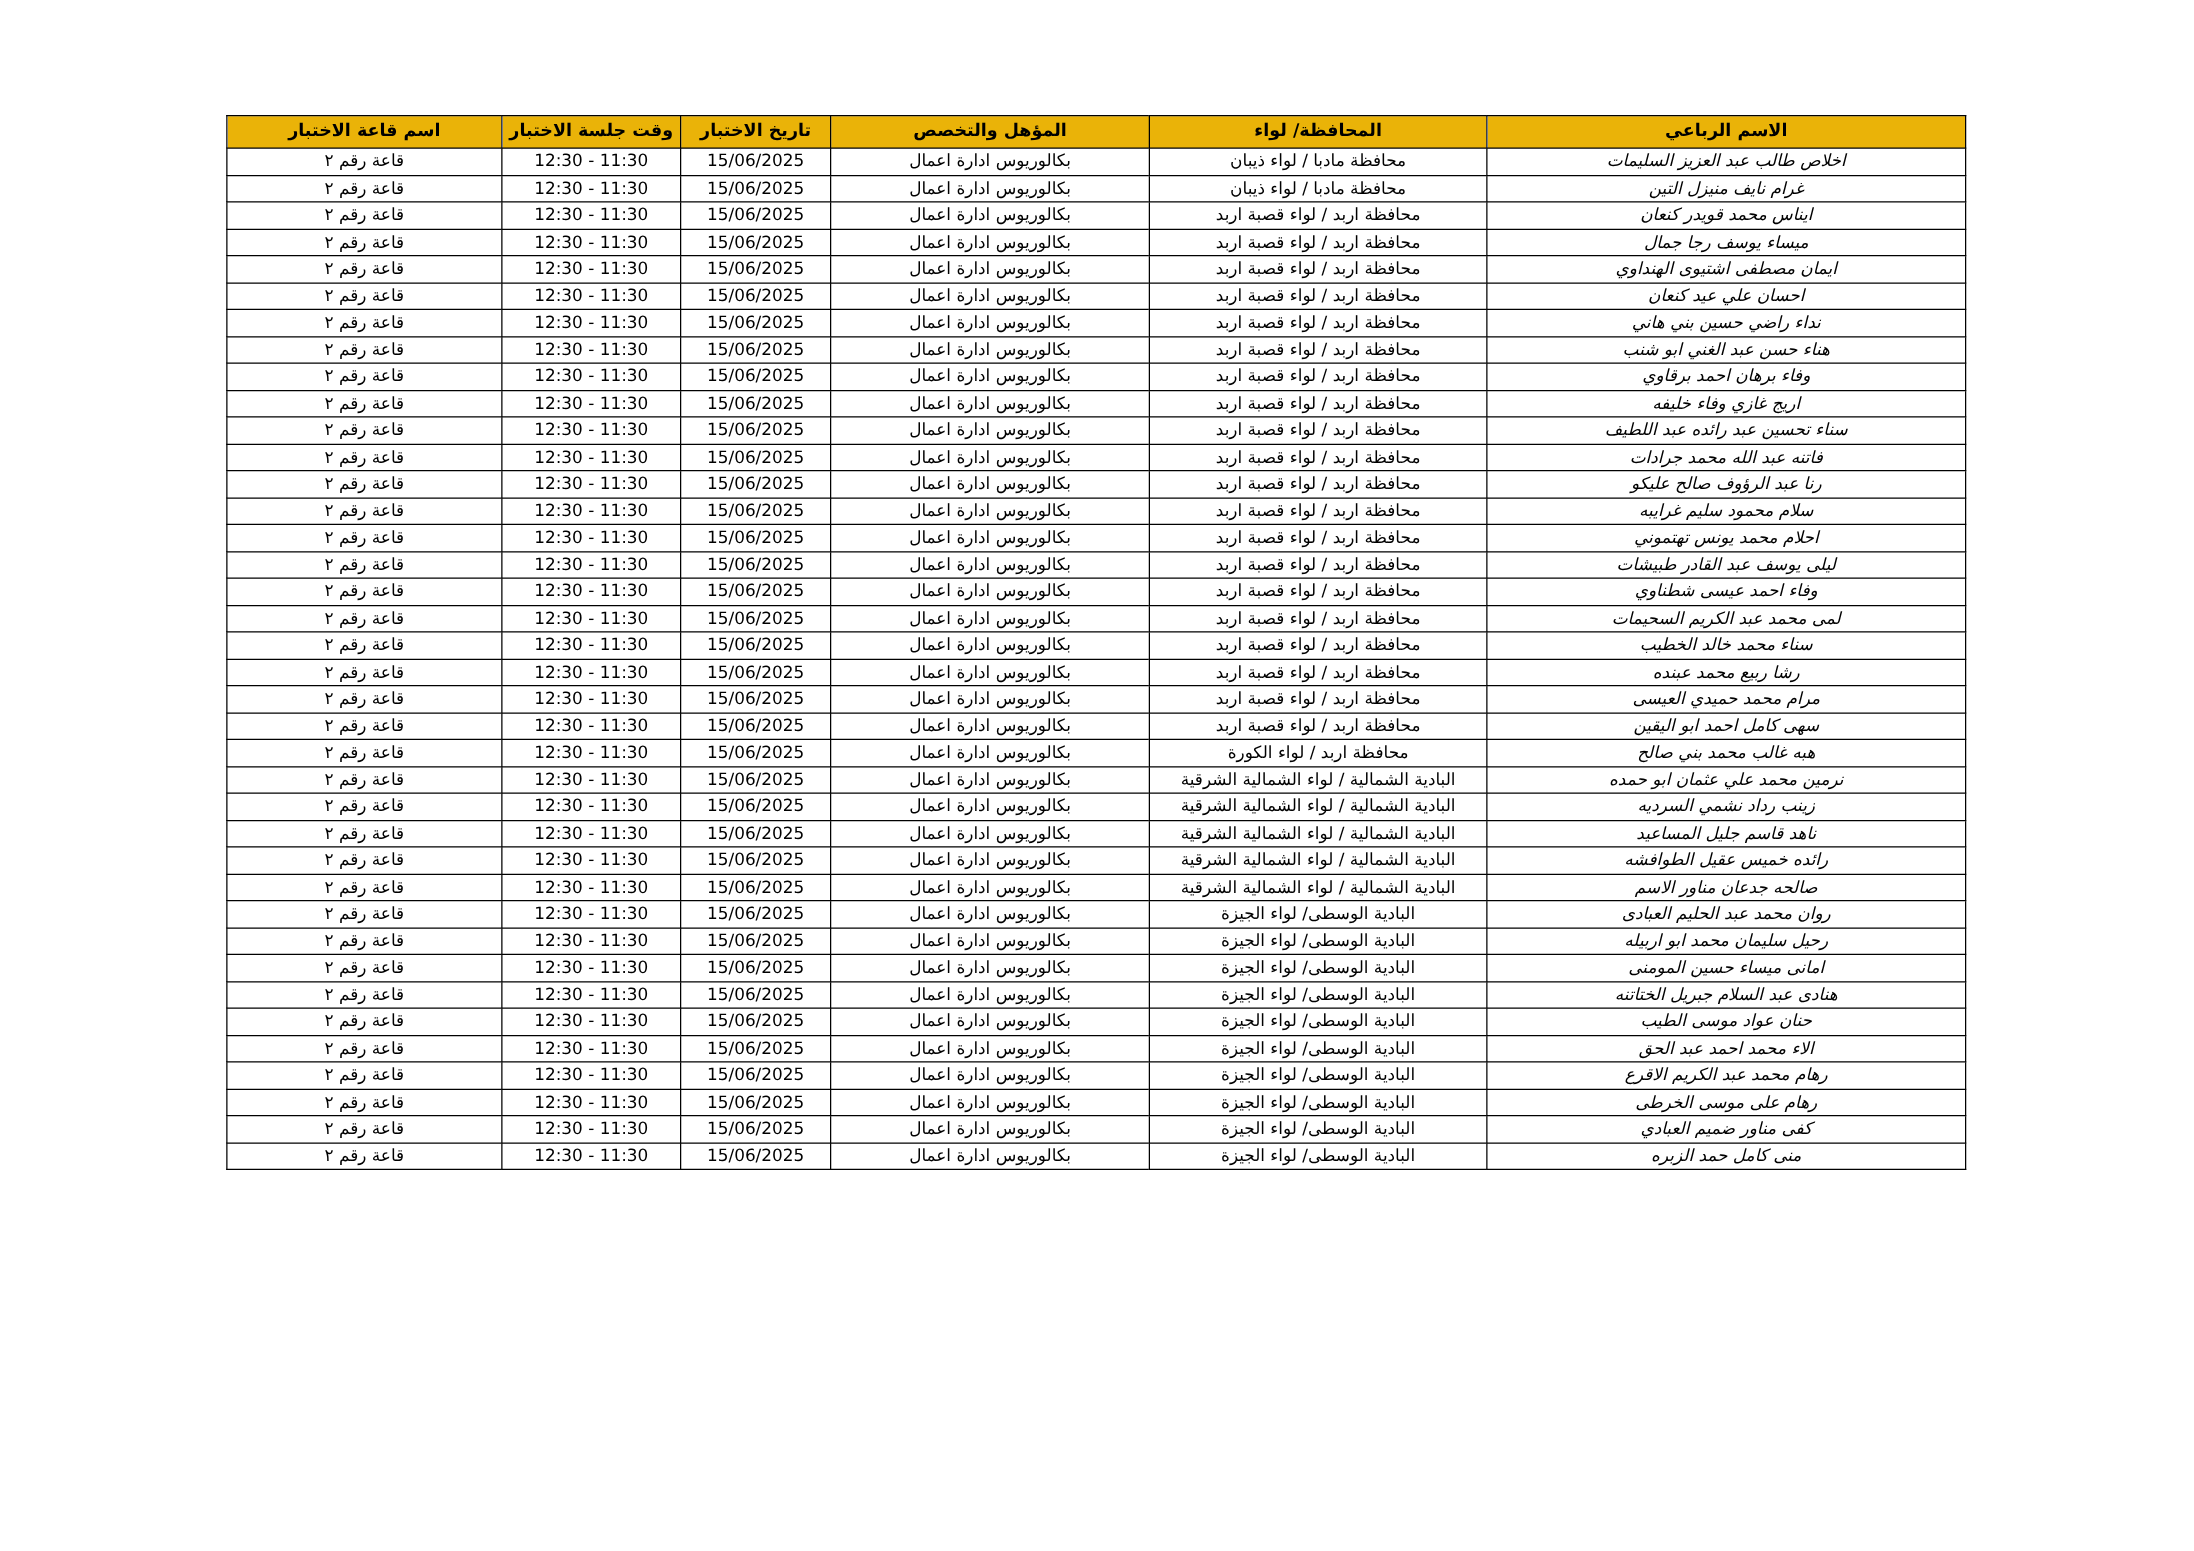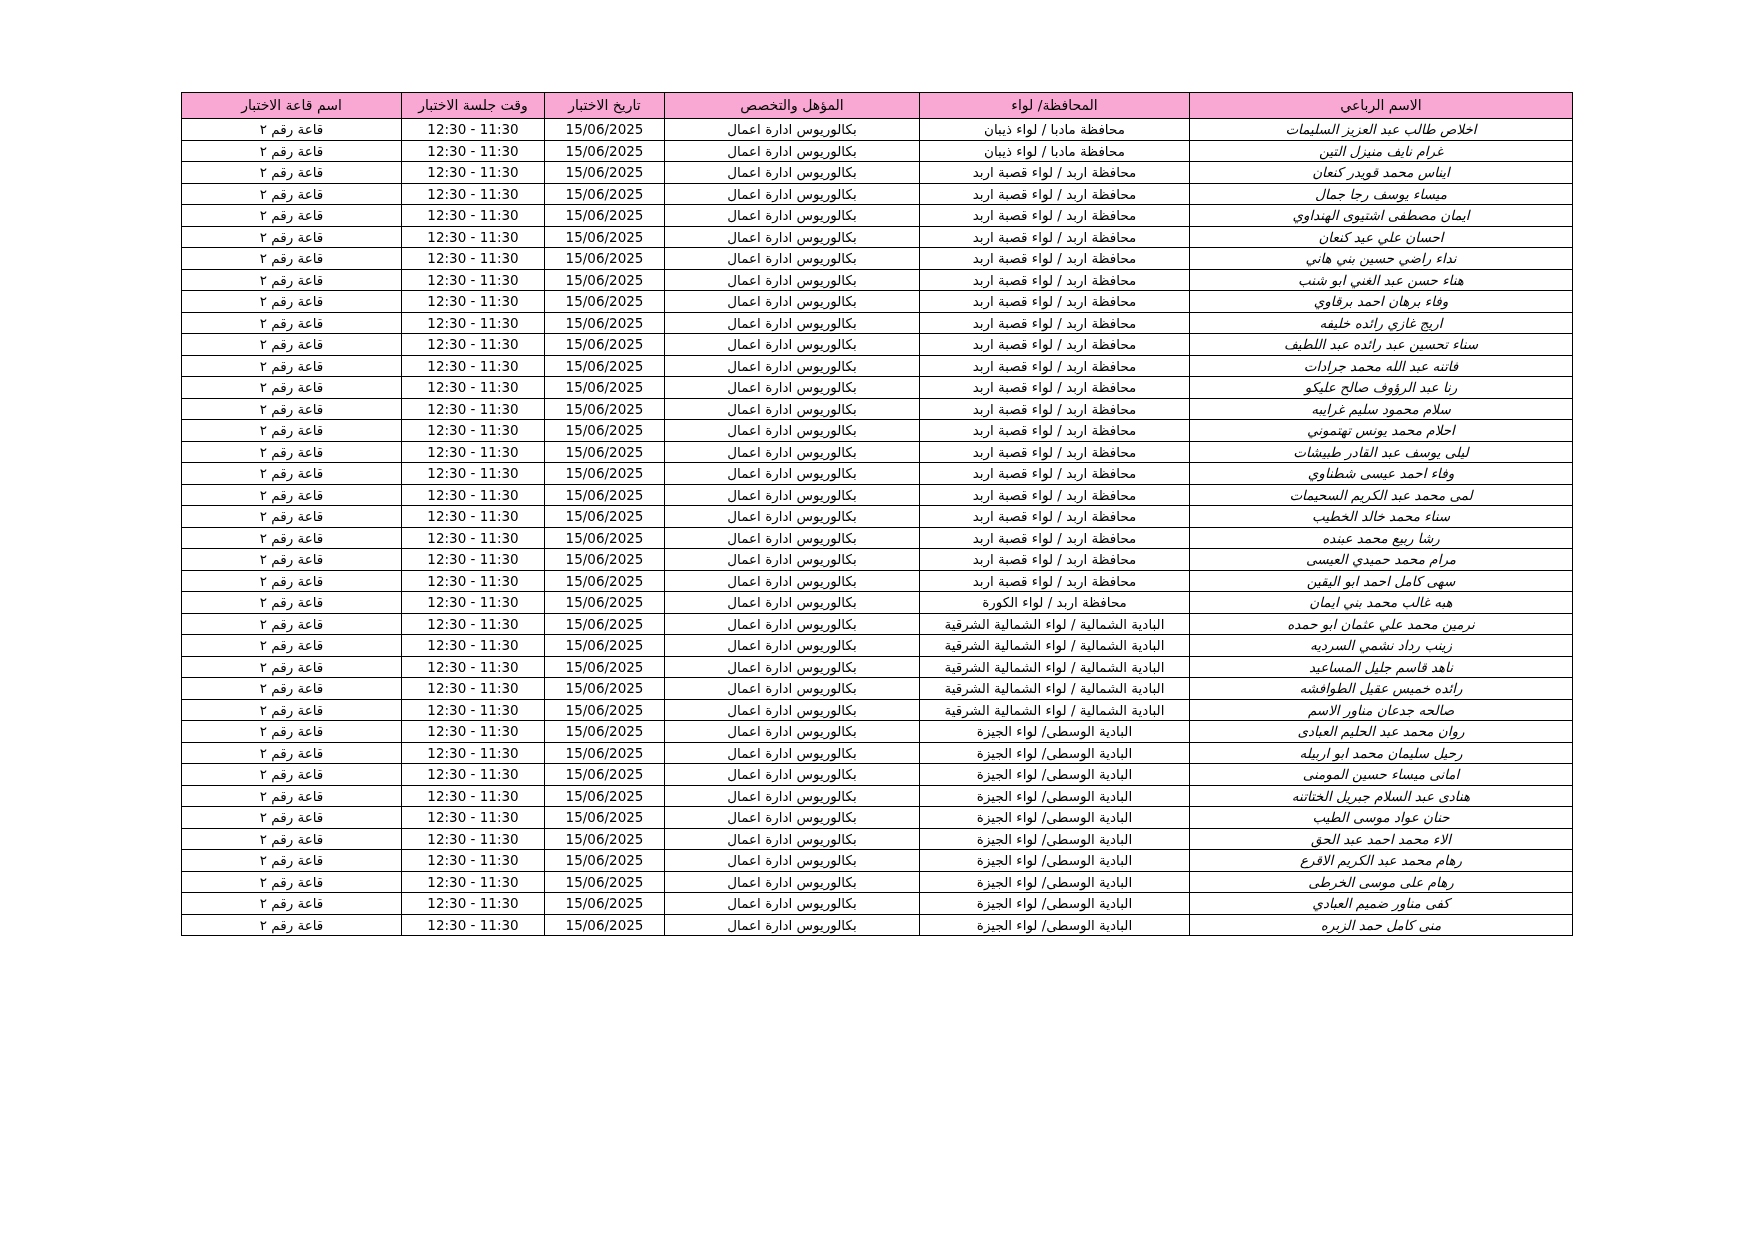--- a/index.html
+++ b/index.html
@@ -39,22 +39,22 @@
     line-height: 1.05;
     padding: 2px 4px;
     text-align: center;
     vertical-align: middle;
     white-space: nowrap;
     overflow: hidden;
     height: 21.5px;
     box-sizing: border-box;
   }
   table.exam-table thead th {
-    background: #f9a8d4;
-    font-weight: normal;
+    background: #eab308;
+    font-weight: bold;
     font-size: 14px;
     height: 26px;
   }
   
   col.c-name  { width: 383px; }
   col.c-gov   { width: 270px; }
   col.c-qual  { width: 255px; }
   col.c-date  { width: 120px; }
   col.c-time  { width: 143px; }
   col.c-hall  { width: 220px; }
@@ -154,21 +154,21 @@
           </tr>
           <tr>
             <td class="cell-name">وفاء برهان احمد برقاوي</td>
             <td class="cell-gov">محافظة اربد / لواء قصبة اربد</td>
             <td class="cell-qual">بكالوريوس ادارة اعمال</td>
             <td class="cell-date">15/06/2025</td>
             <td class="cell-time">11:30 - 12:30</td>
             <td class="cell-hall">قاعة رقم ٢</td>
           </tr>
           <tr>
-            <td class="cell-name">اريج غازي رائده خليفه</td>
+            <td class="cell-name">اريج غازي وفاء خليفه</td>
             <td class="cell-gov">محافظة اربد / لواء قصبة اربد</td>
             <td class="cell-qual">بكالوريوس ادارة اعمال</td>
             <td class="cell-date">15/06/2025</td>
             <td class="cell-time">11:30 - 12:30</td>
             <td class="cell-hall">قاعة رقم ٢</td>
           </tr>
           <tr>
             <td class="cell-name">سناء تحسين عبد رائده عبد اللطيف</td>
             <td class="cell-gov">محافظة اربد / لواء قصبة اربد</td>
             <td class="cell-qual">بكالوريوس ادارة اعمال</td>
@@ -258,21 +258,21 @@
           </tr>
           <tr>
             <td class="cell-name">سهى كامل احمد ابو اليقين</td>
             <td class="cell-gov">محافظة اربد / لواء قصبة اربد</td>
             <td class="cell-qual">بكالوريوس ادارة اعمال</td>
             <td class="cell-date">15/06/2025</td>
             <td class="cell-time">11:30 - 12:30</td>
             <td class="cell-hall">قاعة رقم ٢</td>
           </tr>
           <tr>
-            <td class="cell-name">هبه غالب محمد بني ايمان</td>
+            <td class="cell-name">هبه غالب محمد بني صالح</td>
             <td class="cell-gov">محافظة اربد / لواء الكورة</td>
             <td class="cell-qual">بكالوريوس ادارة اعمال</td>
             <td class="cell-date">15/06/2025</td>
             <td class="cell-time">11:30 - 12:30</td>
             <td class="cell-hall">قاعة رقم ٢</td>
           </tr>
           <tr>
             <td class="cell-name">نرمين محمد علي عثمان ابو حمده</td>
             <td class="cell-gov">البادية الشمالية / لواء الشمالية الشرقية</td>
             <td class="cell-qual">بكالوريوس ادارة اعمال</td>

